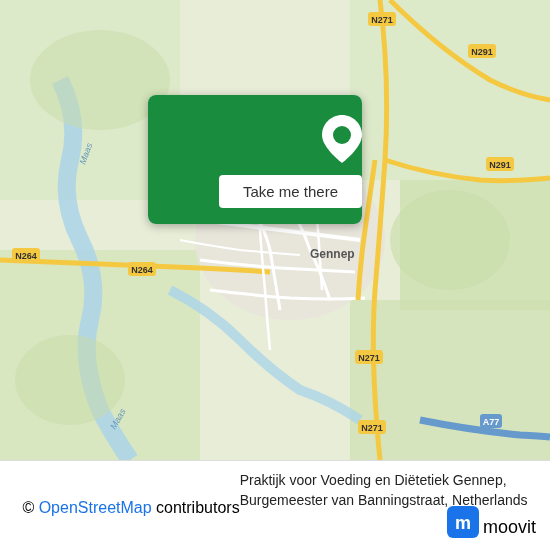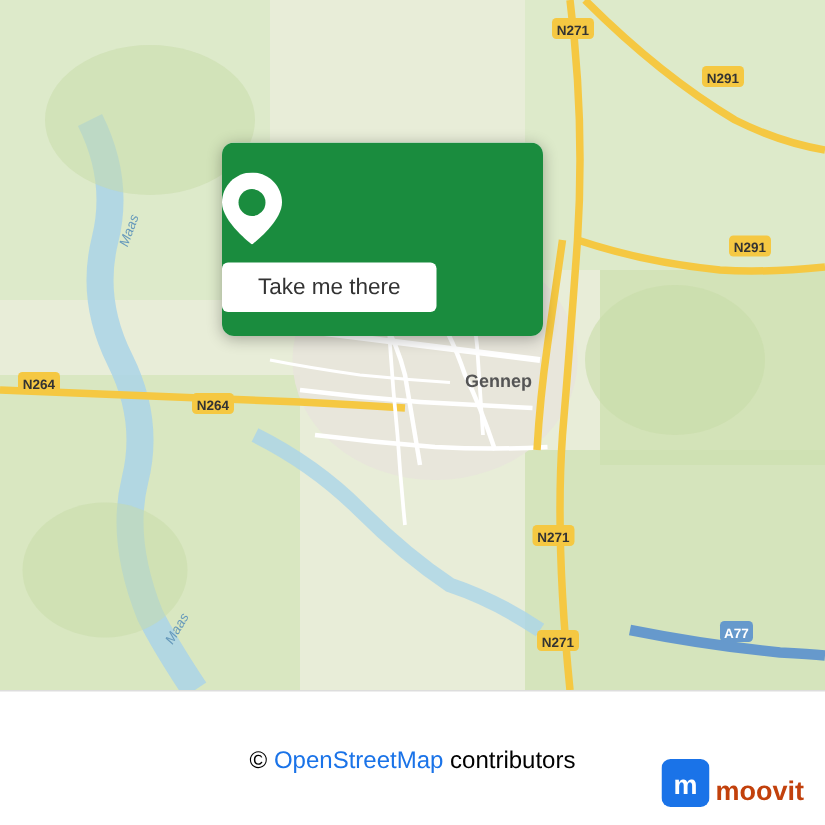--- a/index.html
+++ b/index.html
@@ -39,21 +39,21 @@
       align-items: center;
       overflow: hidden;
     }
 
     #card-top {
       background: #1a8c3e;
       width: 100%;
       padding: 20px 0 16px 0;
       display: flex;
       flex-direction: column;
-      align-items: flex-start;
+      align-items: flex-end;
     }
 
     #pin-icon {
       width: 40px;
       height: 48px;
     }
 
     #take-me-button {
       background: white;
       color: #333;
@@ -185,22 +185,26 @@
 </div>
 
 <div id="bottom-info">
   <div id="copyright-line">
     <span>
       <span>©</span>
       <span style="color:#1a73e8;">OpenStreetMap</span>
       <span>contributors</span>
     </span>
   </div>
+  <div id="place-name">
+    <span>Praktijk voor Voeding en Diëtetiek Gennep,</span><br>
+    <span>Burgemeester van Banningstraat, Netherlands</span>
+  </div>
 
 </div>
 
 <div id="moovit-logo" style="position: absolute; bottom: 12px; right: 14px; display: flex; align-items: center; gap: 4px;">
     <svg width="32" height="32" viewBox="0 0 32 32">
       <rect width="32" height="32" rx="6" fill="#1a73e8"></rect>
       <text x="16" y="23" text-anchor="middle" fill="white" font-size="18" font-weight="bold">m</text>
     </svg>
-    <span style="font-size:18px;font-weight:bold;color:#c2410c;margin-top:10px;">moovit</span>
+    <span style="font-size:18px;font-weight:normal;color:#000000;margin-top:10px;">moovit</span>
   </div>
 
 </body></html>

